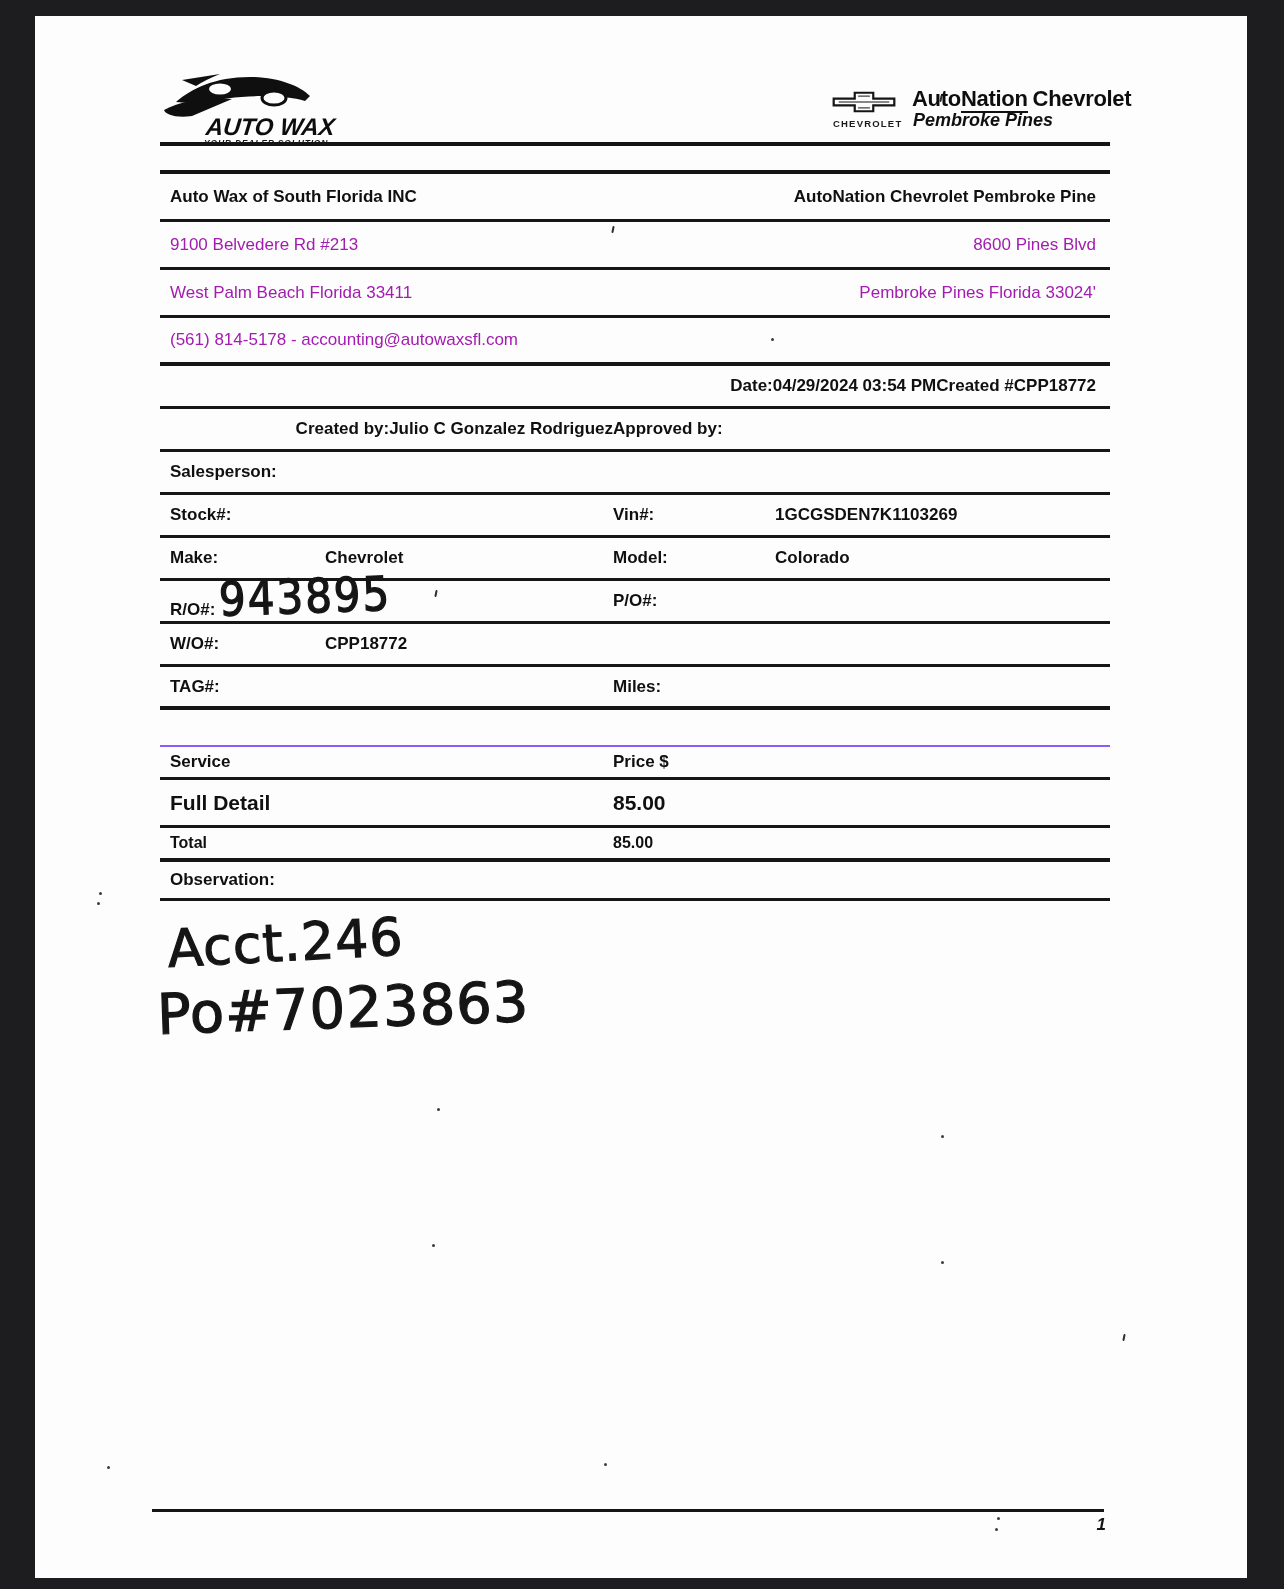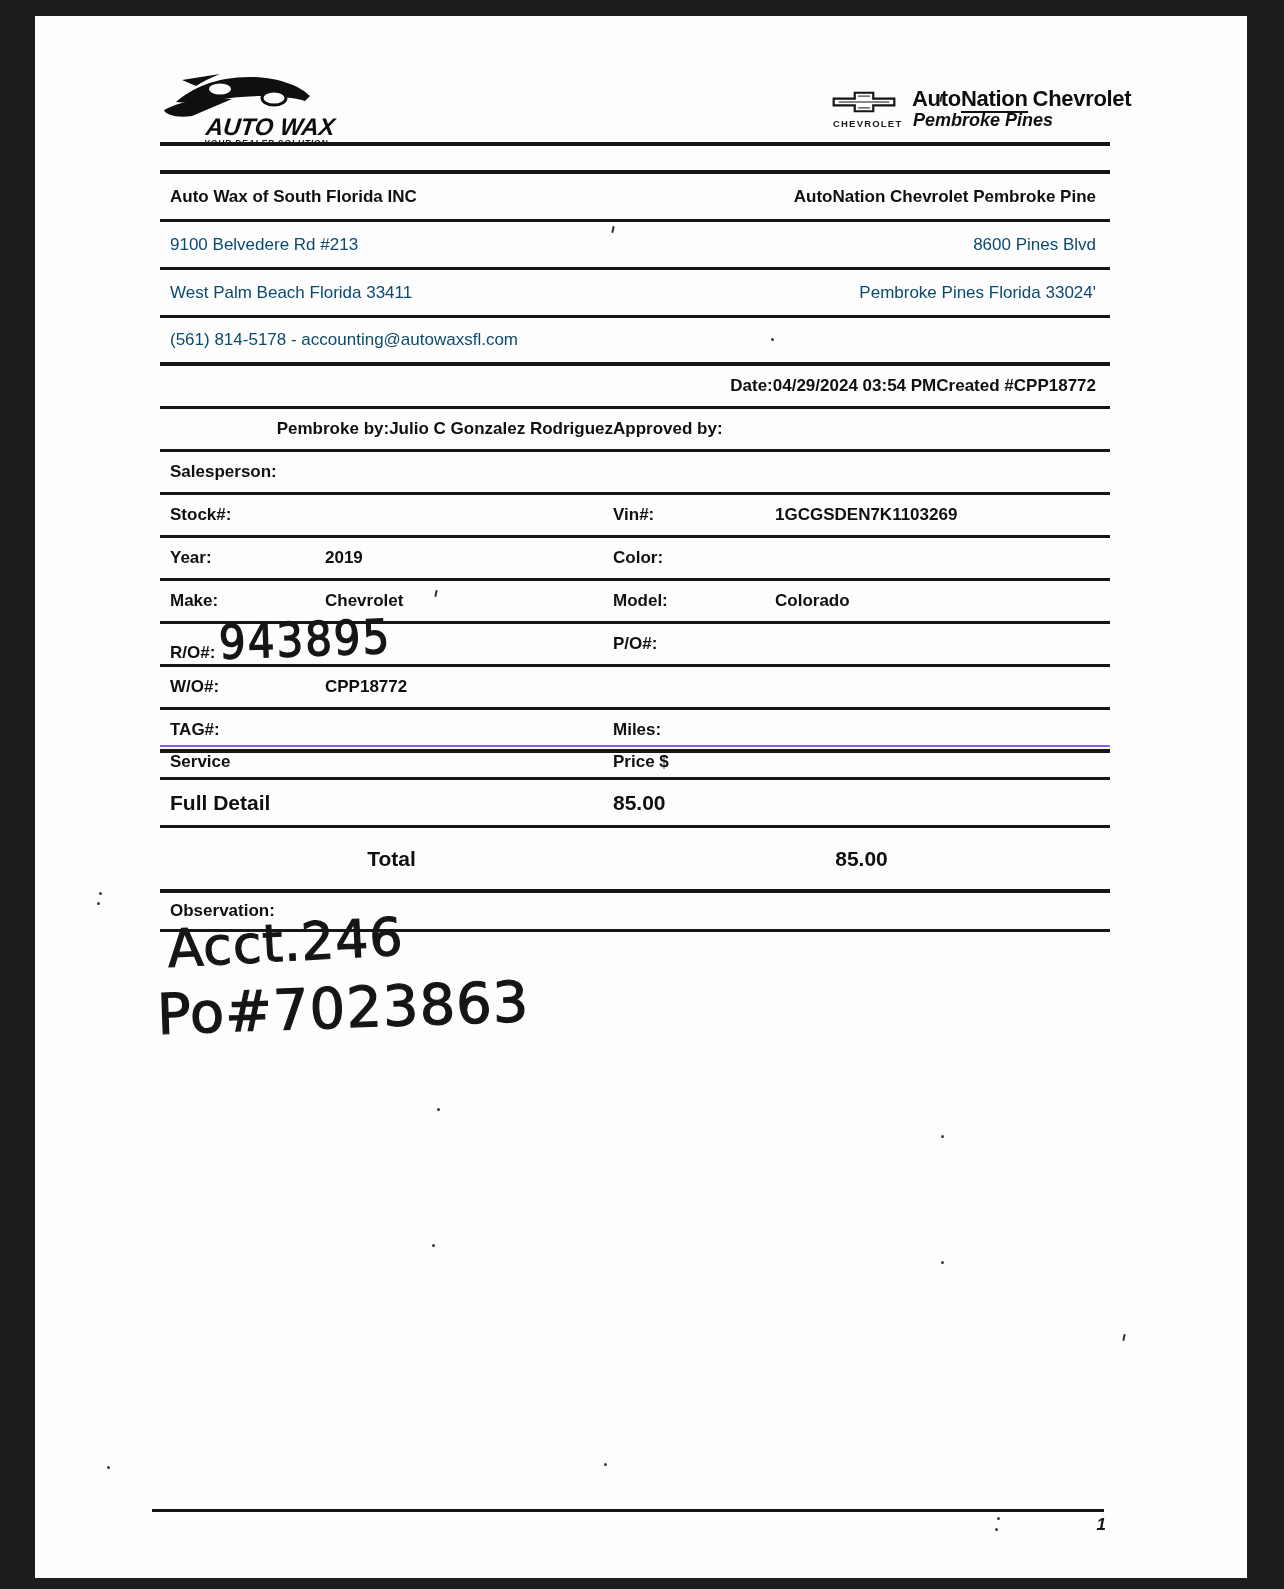--- a/index.html
+++ b/index.html
@@ -31,33 +31,33 @@
               font-style:italic; color:#101010; white-space:nowrap; }
 
   
   .head-table { position:absolute; left:0; top:154px; width:950px;
                 border-top:4px solid #141414; }
   .svc-table  { position:absolute; left:0; top:729px; width:950px;
                 border-top:2px solid #8b5cf6; }
   .row { display:grid; align-items:center; border-bottom:3px solid #161616;
          font-size:17px; color:#101010; }
   .row.bold  { font-weight:bold; }
-  .row.plain { font-weight:normal; color:#0c4a6e; }
+  .row.plain { font-weight:normal; color:#a21caf; }
   .row.h38 { height:48px; }
   .row.h43 { height:43px; }
   .row.thick { border-bottom-width:4px; }
   .row.two      { grid-template-columns:1fr auto; padding:0 14px 0 10px; }
   .row.two-mid  { grid-template-columns:443px 1fr; padding-left:10px; }
   .row.four     { grid-template-columns:155px 288px 162px 1fr; padding-left:10px; }
   .pair { display:flex; gap:0; white-space:nowrap; align-items:baseline;justify-content:flex-end; }
   .rt { text-align:right; }
 
   .svc-head  { height:33px; }
   .svc-item  { height:48px; font-size:21px; }
-  .svc-total { height:65px; font-size:21px;text-align:center; }
+  .svc-total { height:34px; font-size:16px; }
   .svc-obs   { height:39px; }
 
   
   .hand { font-family:"DejaVu Sans", sans-serif; font-weight:400; color:#151515;
           -webkit-text-stroke:1.2px #151515; white-space:nowrap; }
   .hand-ro { display:inline-block; font-size:42px; letter-spacing:2px; line-height:0.9;
              transform:rotate(-2deg) scaleY(1.12); transform-origin:left center;
              position:relative; top:-1px; margin-left:4px; }
   .hand-note1 { position:absolute; left:6px; top:903px; font-size:52px;
                 transform:rotate(-3deg); transform-origin:left top; letter-spacing:1px; }
@@ -130,39 +130,33 @@
           <span>Date:</span>
           <span>04/29/2024 03:54 PM</span>
         </span>
         <span class="pair rt">
           <span>Created #</span>
           <span>CPP18772</span>
         </span>
       </div>
       <div class="row two-mid h43 bold">
         <span class="pair">
-          <span>Pembroke by:</span>
+          <span>Created by:</span>
           <span>Julio C Gonzalez Rodriguez</span>
         </span>
         <span>Approved by:</span>
       </div>
       <div class="row two-mid h43 bold">
         <span>Salesperson:</span>
       </div>
       <div class="row four h43 bold">
         <span>Stock#:</span>
         <span></span>
         <span>Vin#:</span>
         <span>1GCGSDEN7K1103269</span>
-      </div>
-      <div class="row four h43 bold">
-        <span>Year:</span>
-        <span>2019</span>
-        <span>Color:</span>
-        <span></span>
       </div>
       <div class="row four h43 bold">
         <span>Make:</span>
         <span>Chevrolet</span>
         <span>Model:</span>
         <span>Colorado</span>
       </div>
       <div class="row two-mid h43 bold">
         <span style="white-space:nowrap;">
           <span>R/O#:</span><span class="hand hand-ro">943895</span>

